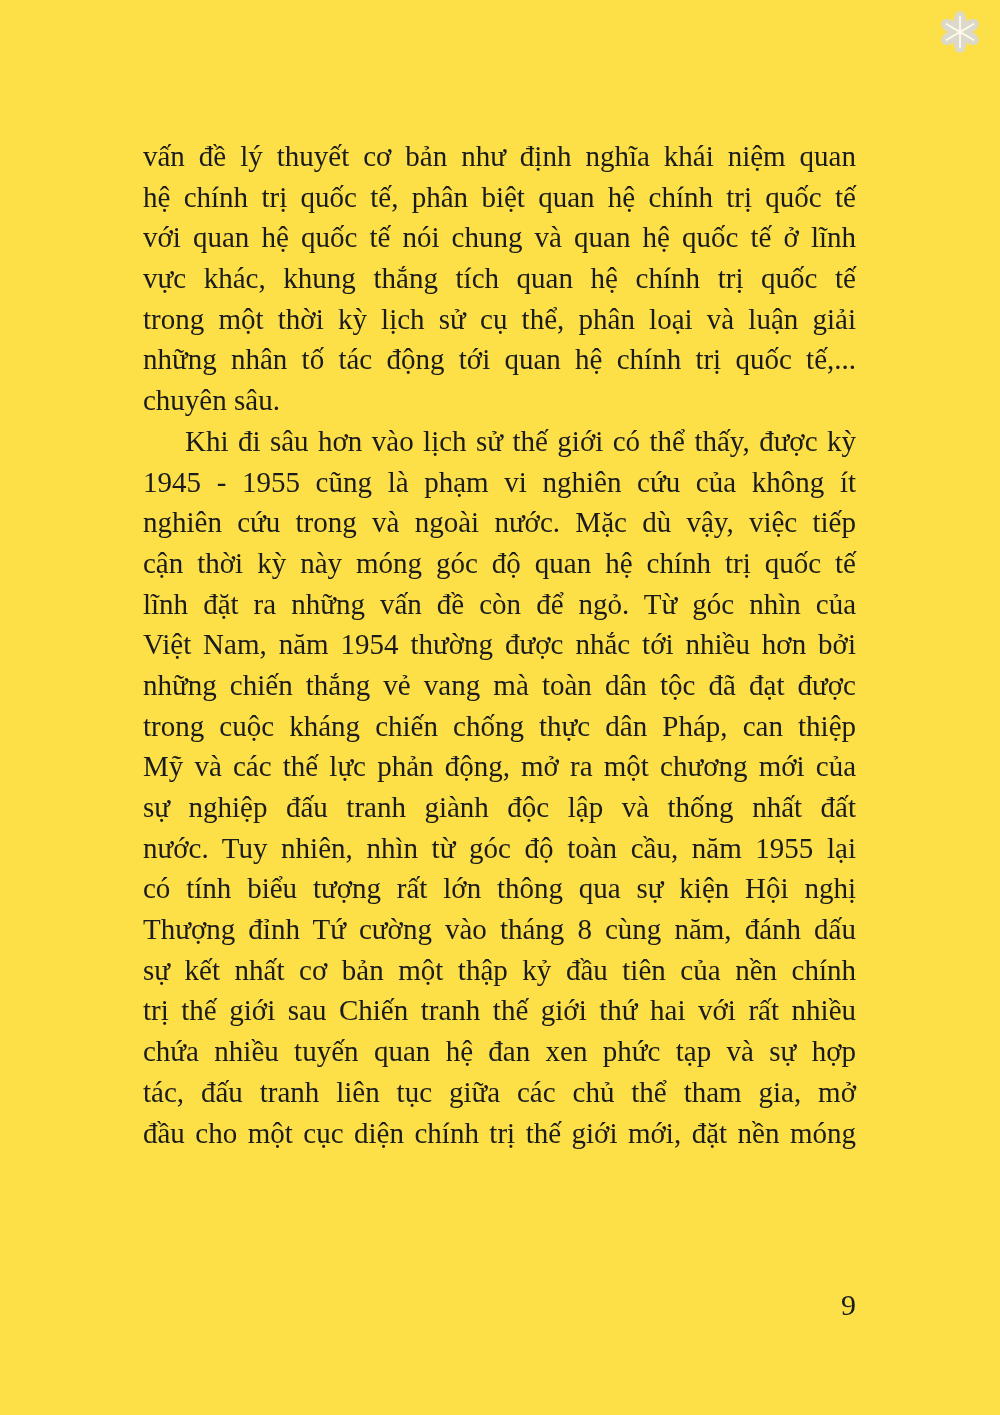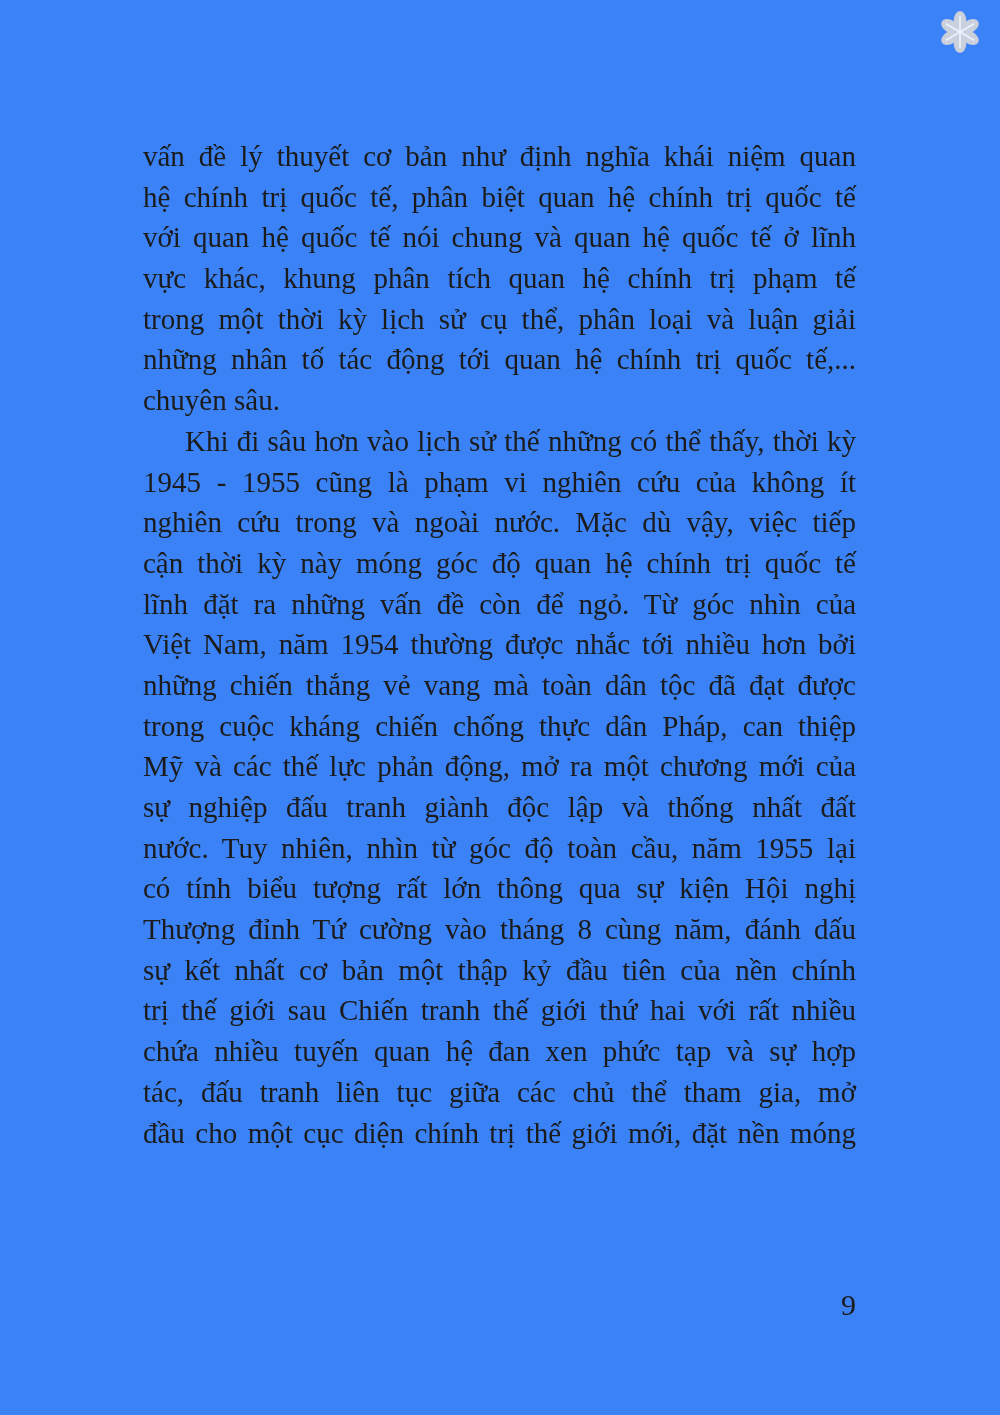--- a/index.html
+++ b/index.html
@@ -4,21 +4,21 @@
   <style>
     html, body {
       margin: 0;
       padding: 0;
       background: #ffffff;
     }
     .page {
       position: relative;
       width: 1000px;
       height: 1415px;
-      background: #3b82f6;
+      background: #fde047;
       font-family: "Liberation Serif", "DejaVu Serif", serif;
       color: #1b1b1b;
       overflow: hidden;
     }
     .ornament {
       position: absolute;
       left: 937px;
       top: 9px;
       width: 46px;
       height: 46px;
@@ -85,28 +85,28 @@
     </g>
     <circle cx="24" cy="24" r="2.5" fill="#ffffff"></circle>
   </svg>
 
   <div class="text-block">
     <div class="para para-1">
 
     <div class="line">vấn đề lý thuyết cơ bản như định nghĩa khái niệm quan</div>
         <div class="line">hệ chính trị quốc tế, phân biệt quan hệ chính trị quốc tế</div>
         <div class="line">với quan hệ quốc tế nói chung và quan hệ quốc tế ở lĩnh</div>
-        <div class="line">vực khác, khung phân tích quan hệ chính trị phạm tế</div>
+        <div class="line">vực khác, khung thắng tích quan hệ chính trị quốc tế</div>
         <div class="line">trong một thời kỳ lịch sử cụ thể, phân loại và luận giải</div>
         <div class="line">những nhân tố tác động tới quan hệ chính trị quốc tế,...</div>
         <div class="line">chuyên sâu.</div>
       </div>
     <div class="para para-2">
 
-    <div class="line">Khi đi sâu hơn vào lịch sử thế những có thể thấy, thời kỳ</div>
+    <div class="line">Khi đi sâu hơn vào lịch sử thế giới có thể thấy, được kỳ</div>
         <div class="line">1945 - 1955 cũng là phạm vi nghiên cứu của không ít</div>
         <div class="line">nghiên cứu trong và ngoài nước. Mặc dù vậy, việc tiếp</div>
         <div class="line">cận thời kỳ này móng góc độ quan hệ chính trị quốc tế</div>
         <div class="line">lĩnh đặt ra những vấn đề còn để ngỏ. Từ góc nhìn của</div>
         <div class="line">Việt Nam, năm 1954 thường được nhắc tới nhiều hơn bởi</div>
         <div class="line">những chiến thắng vẻ vang mà toàn dân tộc đã đạt được</div>
         <div class="line">trong cuộc kháng chiến chống thực dân Pháp, can thiệp</div>
         <div class="line">Mỹ và các thế lực phản động, mở ra một chương mới của</div>
         <div class="line">sự nghiệp đấu tranh giành độc lập và thống nhất đất</div>
         <div class="line">nước. Tuy nhiên, nhìn từ góc độ toàn cầu, năm 1955 lại</div>

